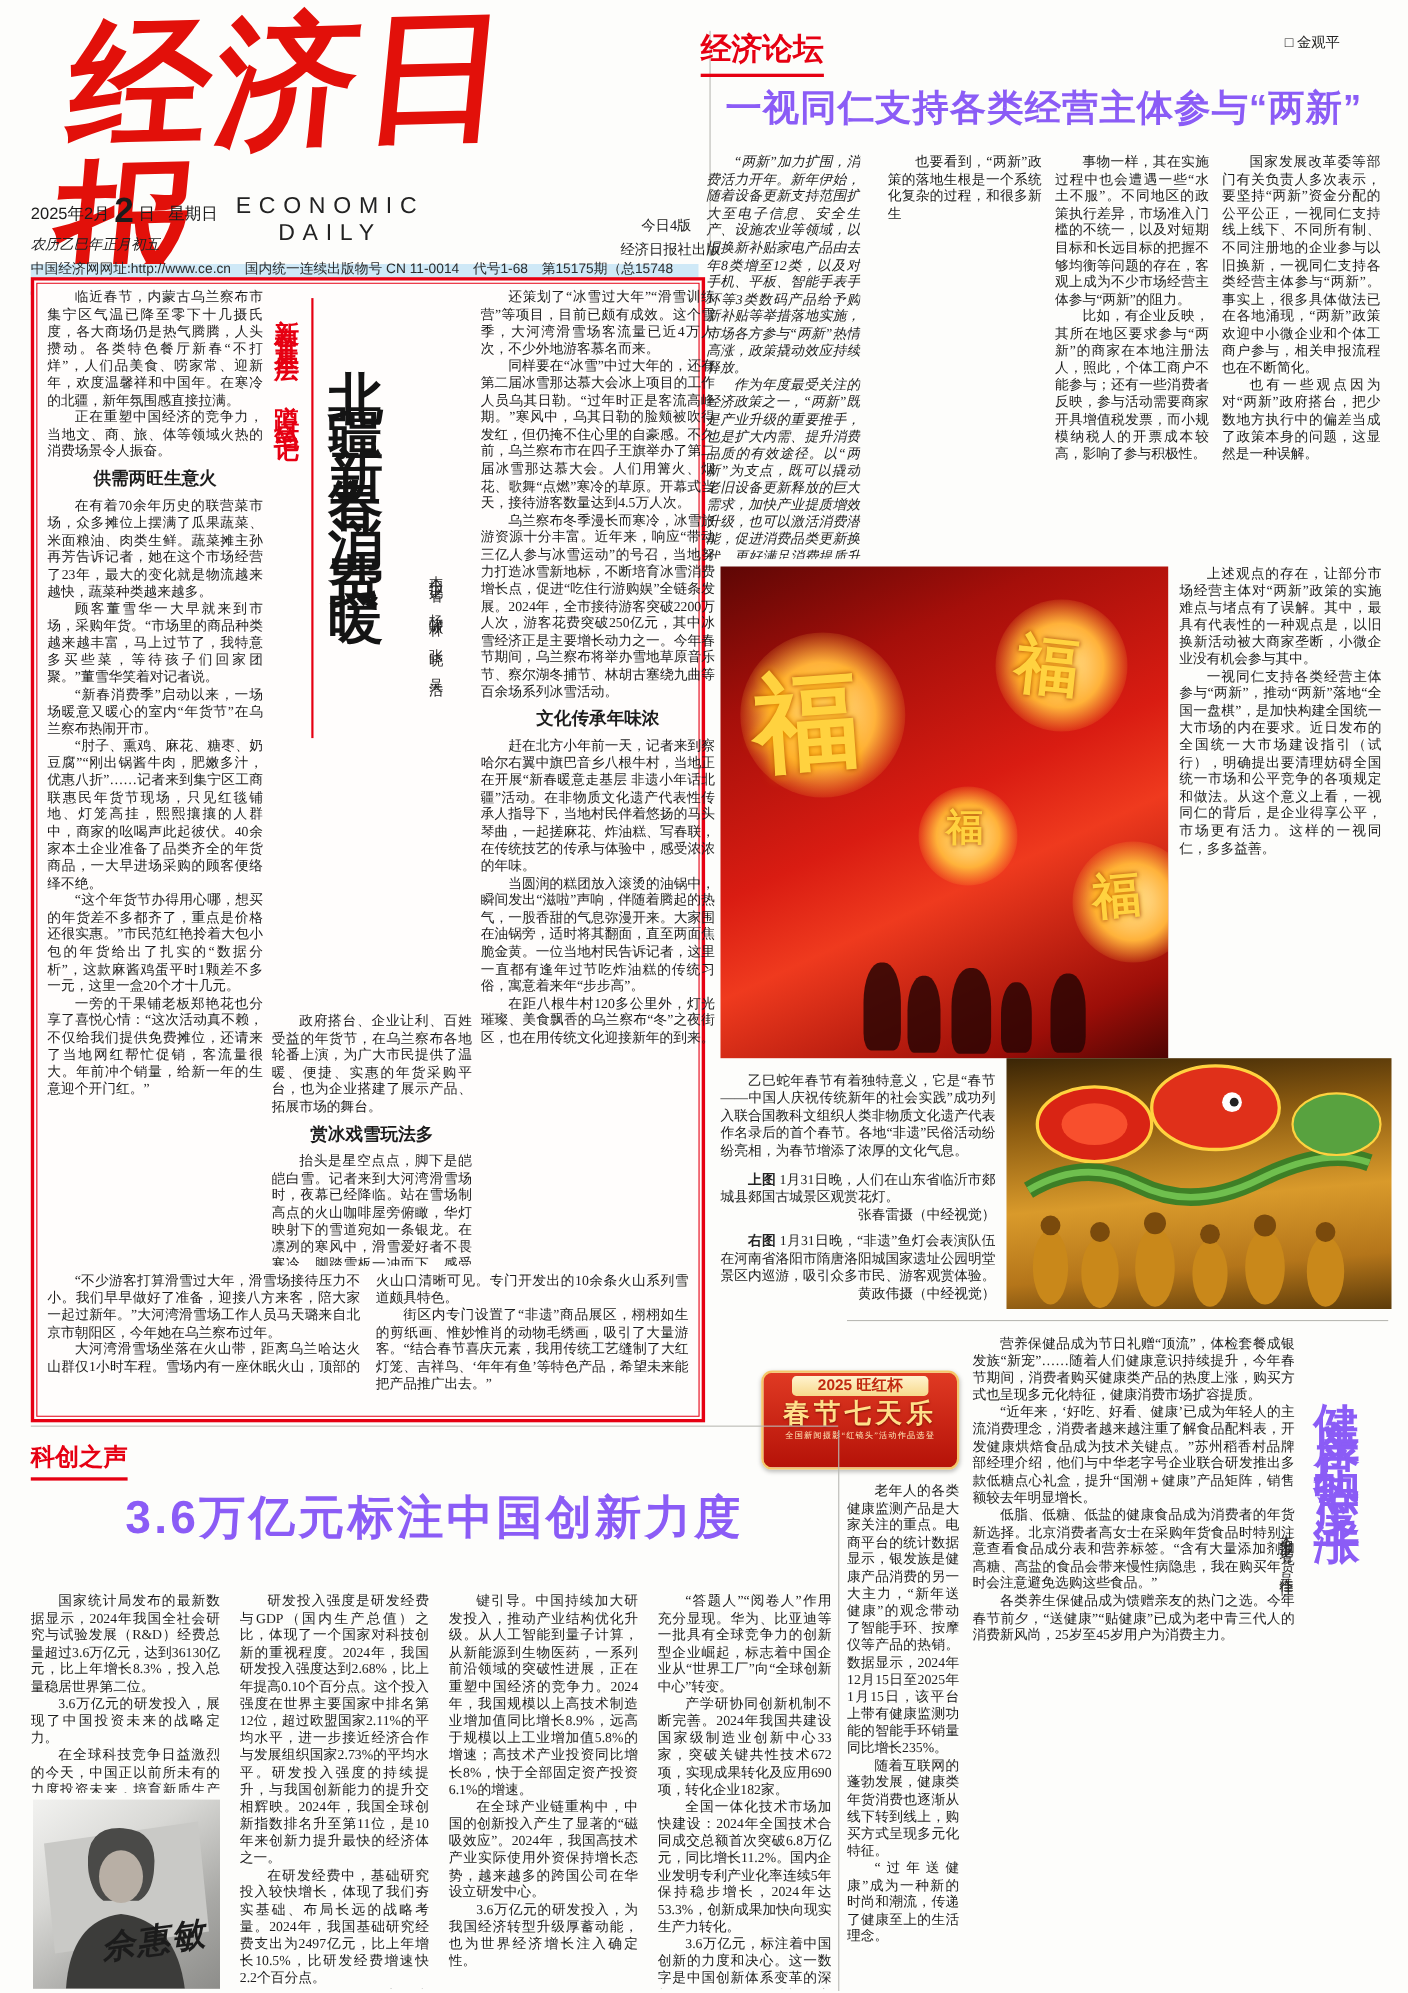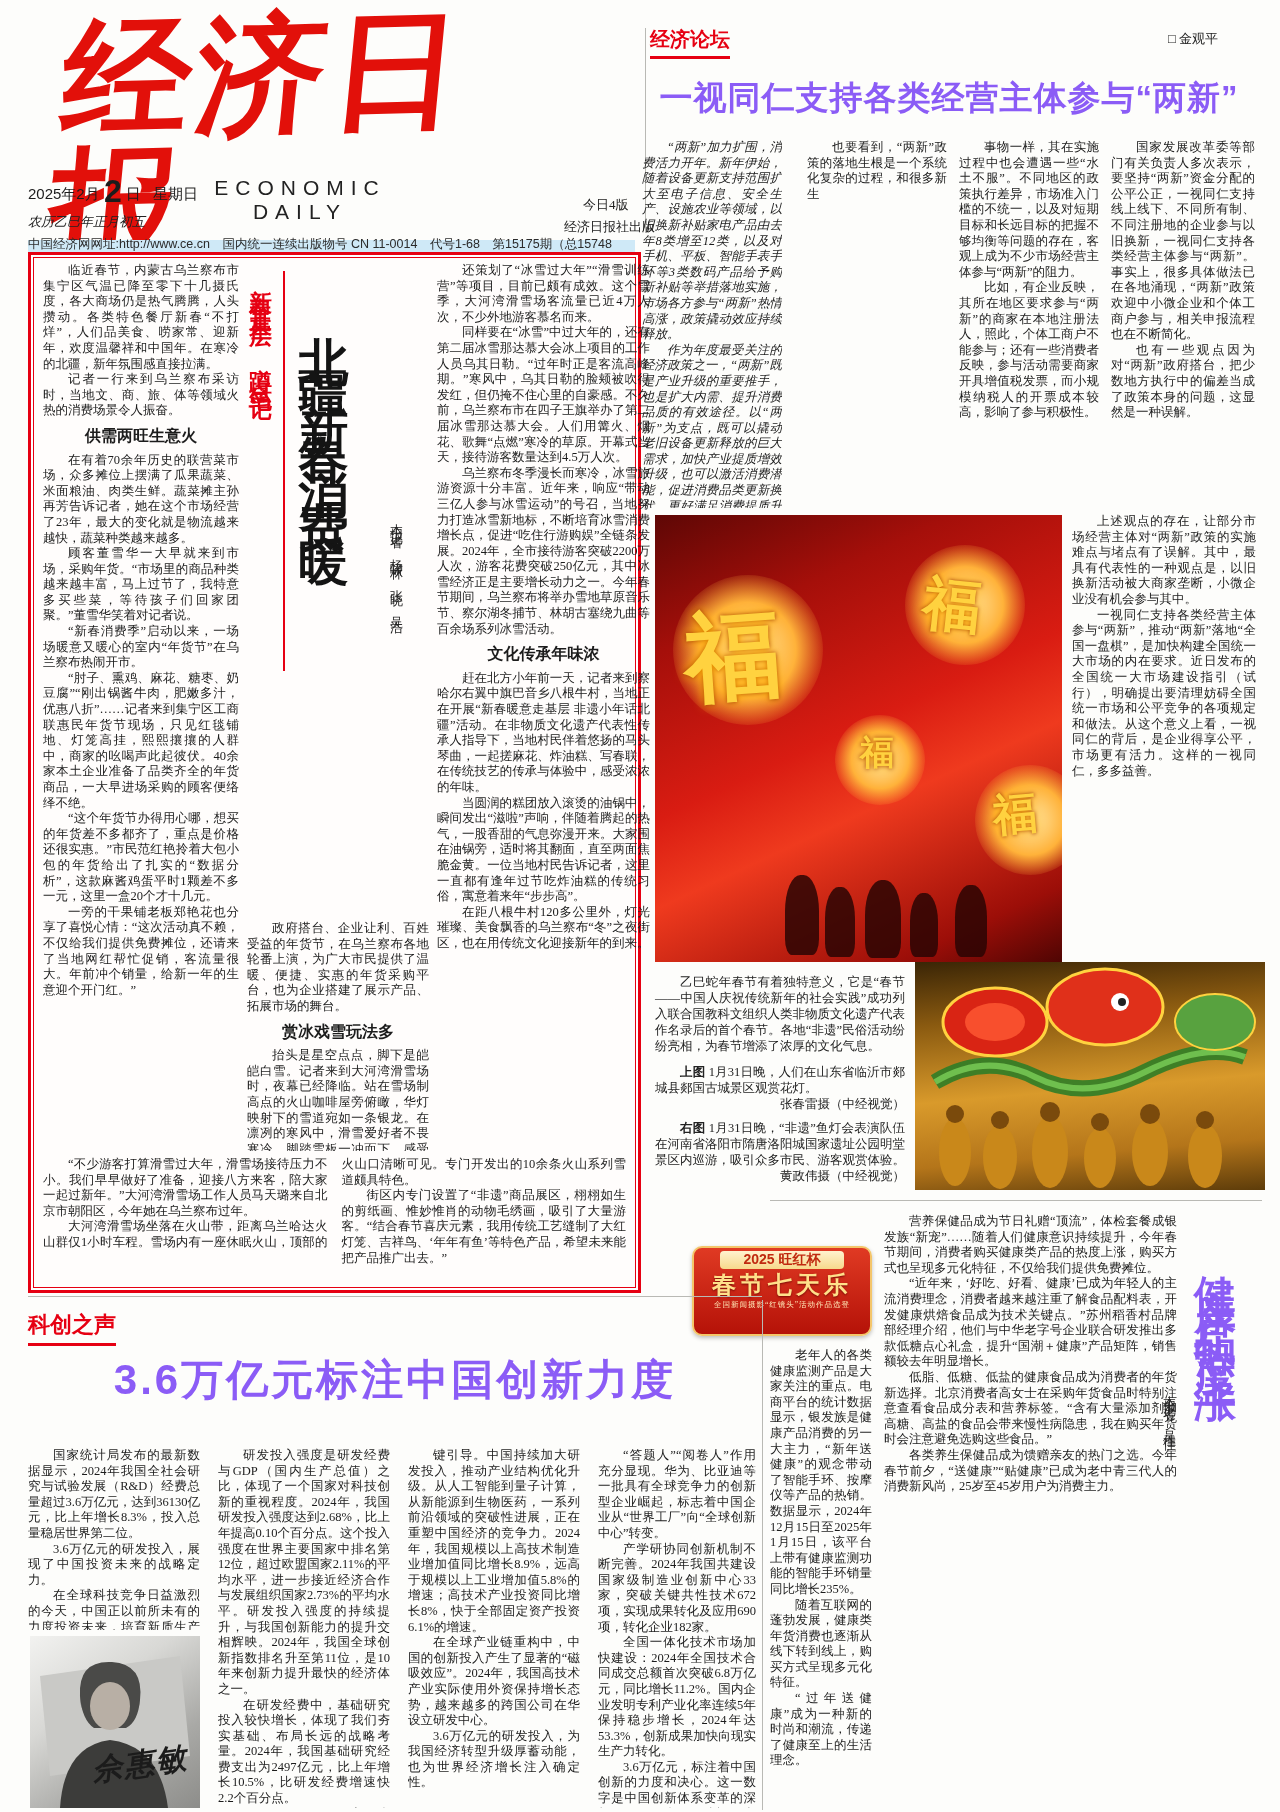--- a/index.html
+++ b/index.html
@@ -73,21 +73,21 @@
     <span id="english-title">ECONOMIC DAILY</span>
   </div>
 
   <div class="abs meta-serif" style="left:583px;top:196px;">今日4版</div>
   <div class="abs meta-serif" style="left:564px;top:218px;">经济日报社出版</div>
 
   <div id="info-bar" class="abs" style="left:28px;top:240px;width:607px;height:25px;">中国经济网网址:http://www.ce.cn　国内统一连续出版物号 CN 11-0014　代号1-68　第15175期（总15748期）</div>
 
   <div class="abs hairline" style="left:645px;top:28px;width:1px;height:205px;"></div>
 
-  <div class="abs section-label" style="left:650px;top:26px;font-size:20px;">经济论坛</div>
+  <div class="abs section-label" style="left:637px;top:26px;font-size:28px;">经济论坛</div>
   <div class="abs meta-serif" style="left:1168px;top:30px;">□ 金观平</div>
   <div class="abs big-headline" style="left:640px;top:76px;width:618px;text-align:center;font-size:33px;letter-spacing:1px;">一视同仁支持各类经营主体参与“两新”</div>
 
   <div class="abs body-col" style="left:642px;top:140px;width:140px;height:368px;font-style:italic;">
       <p>“两新”加力扩围，消费活力开年。新年伊始，随着设备更新支持范围扩大至电子信息、安全生产、设施农业等领域，以旧换新补贴家电产品由去年8类增至12类，以及对手机、平板、智能手表手环等3类数码产品给予购新补贴等举措落地实施，市场各方参与“两新”热情高涨，政策撬动效应持续释放。</p>
       <p>作为年度最受关注的经济政策之一，“两新”既是产业升级的重要推手，也是扩大内需、提升消费品质的有效途径。以“两新”为支点，既可以撬动老旧设备更新释放的巨大需求，加快产业提质增效升级，也可以激活消费潜能，促进消费品类更新换代，更好满足消费提质升级需求。</p>
     </div>
   <div class="abs body-col" style="left:807px;top:140px;width:140px;height:368px;">
       <p>也要看到，“两新”政策的落地生根是一个系统化复杂的过程，和很多新生</p>
     </div>
@@ -102,21 +102,21 @@
   <div class="abs body-col" style="left:1072px;top:514px;width:184px;height:444px;">
       <p>上述观点的存在，让部分市场经营主体对“两新”政策的实施难点与堵点有了误解。其中，最具有代表性的一种观点是，以旧换新活动被大商家垄断，小微企业没有机会参与其中。</p>
       <p>一视同仁支持各类经营主体参与“两新”，推动“两新”落地“全国一盘棋”，是加快构建全国统一大市场的内在要求。近日发布的全国统一大市场建设指引（试行），明确提出要清理妨碍全国统一市场和公平竞争的各项规定和做法。从这个意义上看，一视同仁的背后，是企业得享公平，市场更有活力。这样的一视同仁，多多益善。</p>
     </div>
 
   <div id="feature-box" class="abs" style="left:28px;top:252px;width:607px;height:1035px;">
 
     <div class="abs body-col" style="left:12px;top:8px;width:196px;height:888px;">
       <div>
           <p>临近春节，内蒙古乌兰察布市集宁区气温已降至零下十几摄氏度，各大商场仍是热气腾腾，人头攒动。各类特色餐厅新春“不打烊”，人们品美食、唠家常、迎新年，欢度温馨祥和中国年。在寒冷的北疆，新年氛围感直接拉满。</p>
-          <p>记者一行来到乌兰察布采访时，当地文、商、旅、体等领域火热的消费场景令人振奋。</p>
+          <p>正在重塑中国经济的竞争力，当地文、商、旅、体等领域火热的消费场景令人振奋。</p>
         </div>
       <div class="subhead">供需两旺生意火</div>
       <div>
           <p>在有着70余年历史的联营菜市场，众多摊位上摆满了瓜果蔬菜、米面粮油、肉类生鲜。蔬菜摊主孙再芳告诉记者，她在这个市场经营了23年，最大的变化就是物流越来越快，蔬菜种类越来越多。</p>
           <p>顾客董雪华一大早就来到市场，采购年货。“市场里的商品种类越来越丰富，马上过节了，我特意多买些菜，等待孩子们回家团聚。”董雪华笑着对记者说。</p>
           <p>“新春消费季”启动以来，一场场暖意又暖心的室内“年货节”在乌兰察布热闹开市。</p>
           <p>“肘子、熏鸡、麻花、糖枣、奶豆腐”“刚出锅酱牛肉，肥嫩多汁，优惠八折”……记者来到集宁区工商联惠民年货节现场，只见红毯铺地、灯笼高挂，熙熙攘攘的人群中，商家的吆喝声此起彼伏。40余家本土企业准备了品类齐全的年货商品，一大早进场采购的顾客便络绎不绝。</p>
           <p>“这个年货节办得用心哪，想买的年货差不多都齐了，重点是价格还很实惠。”市民范红艳拎着大包小包的年货给出了扎实的“数据分析”，这款麻酱鸡蛋平时1颗差不多一元，这里一盒20个才十几元。</p>
           <p>一旁的干果铺老板郑艳花也分享了喜悦心情：“这次活动真不赖，不仅给我们提供免费摊位，还请来了当地网红帮忙促销，客流量很大。年前冲个销量，给新一年的生意迎个开门红。”</p>
         </div>
@@ -222,21 +222,21 @@
 
   <div id="badge" class="abs" style="left:692px;top:1246px;width:176px;height:86px;">
     <div id="badge-top">2025 旺红杯</div>
     <div id="badge-main">春节七天乐</div>
     <div id="badge-sub">全国新闻摄影“红镜头”活动作品选登</div>
   </div>
 
   <div class="abs hairline" style="left:770px;top:1200px;width:492px;height:1px;"></div>
 
   <div class="abs body-col" style="left:884px;top:1214px;width:293px;height:594px;">
-      <p>营养保健品成为节日礼赠“顶流”，体检套餐成银发族“新宠”……随着人们健康意识持续提升，今年春节期间，消费者购买健康类产品的热度上涨，购买方式也呈现多元化特征，不仅给我们提供免费摊位。</p>
+      <p>营养保健品成为节日礼赠“顶流”，体检套餐成银发族“新宠”……随着人们健康意识持续提升，今年春节期间，消费者购买健康类产品的热度上涨，购买方式也呈现多元化特征，健康消费市场扩容提质。</p>
       <p>“近年来，‘好吃、好看、健康’已成为年轻人的主流消费理念，消费者越来越注重了解食品配料表，开发健康烘焙食品成为技术关键点。”苏州稻香村品牌部经理介绍，他们与中华老字号企业联合研发推出多款低糖点心礼盒，提升“国潮＋健康”产品矩阵，销售额较去年明显增长。</p>
       <p>低脂、低糖、低盐的健康食品成为消费者的年货新选择。北京消费者高女士在采购年货食品时特别注意查看食品成分表和营养标签。“含有大量添加剂和高糖、高盐的食品会带来慢性病隐患，我在购买年货时会注意避免选购这些食品。”</p>
       <p>各类养生保健品成为馈赠亲友的热门之选。今年春节前夕，“送健康”“贴健康”已成为老中青三代人的消费新风尚，25岁至45岁用户为消费主力。</p>
     </div>
   <div class="abs body-col" style="left:770px;top:1348px;width:102px;height:460px;">
       <p>老年人的各类健康监测产品是大家关注的重点。电商平台的统计数据显示，银发族是健康产品消费的另一大主力，“新年送健康”的观念带动了智能手环、按摩仪等产品的热销。数据显示，2024年12月15日至2025年1月15日，该平台上带有健康监测功能的智能手环销量同比增长235%。</p>
       <p>随着互联网的蓬勃发展，健康类年货消费也逐渐从线下转到线上，购买方式呈现多元化特征。</p>
       <p>“过年送健康”成为一种新的时尚和潮流，传递了健康至上的生活理念。</p>
     </div>
   <div class="vert vert-byline abs" style="left:1160px;top:1385px;height:340px;">本报记者 吴佳佳</div>

